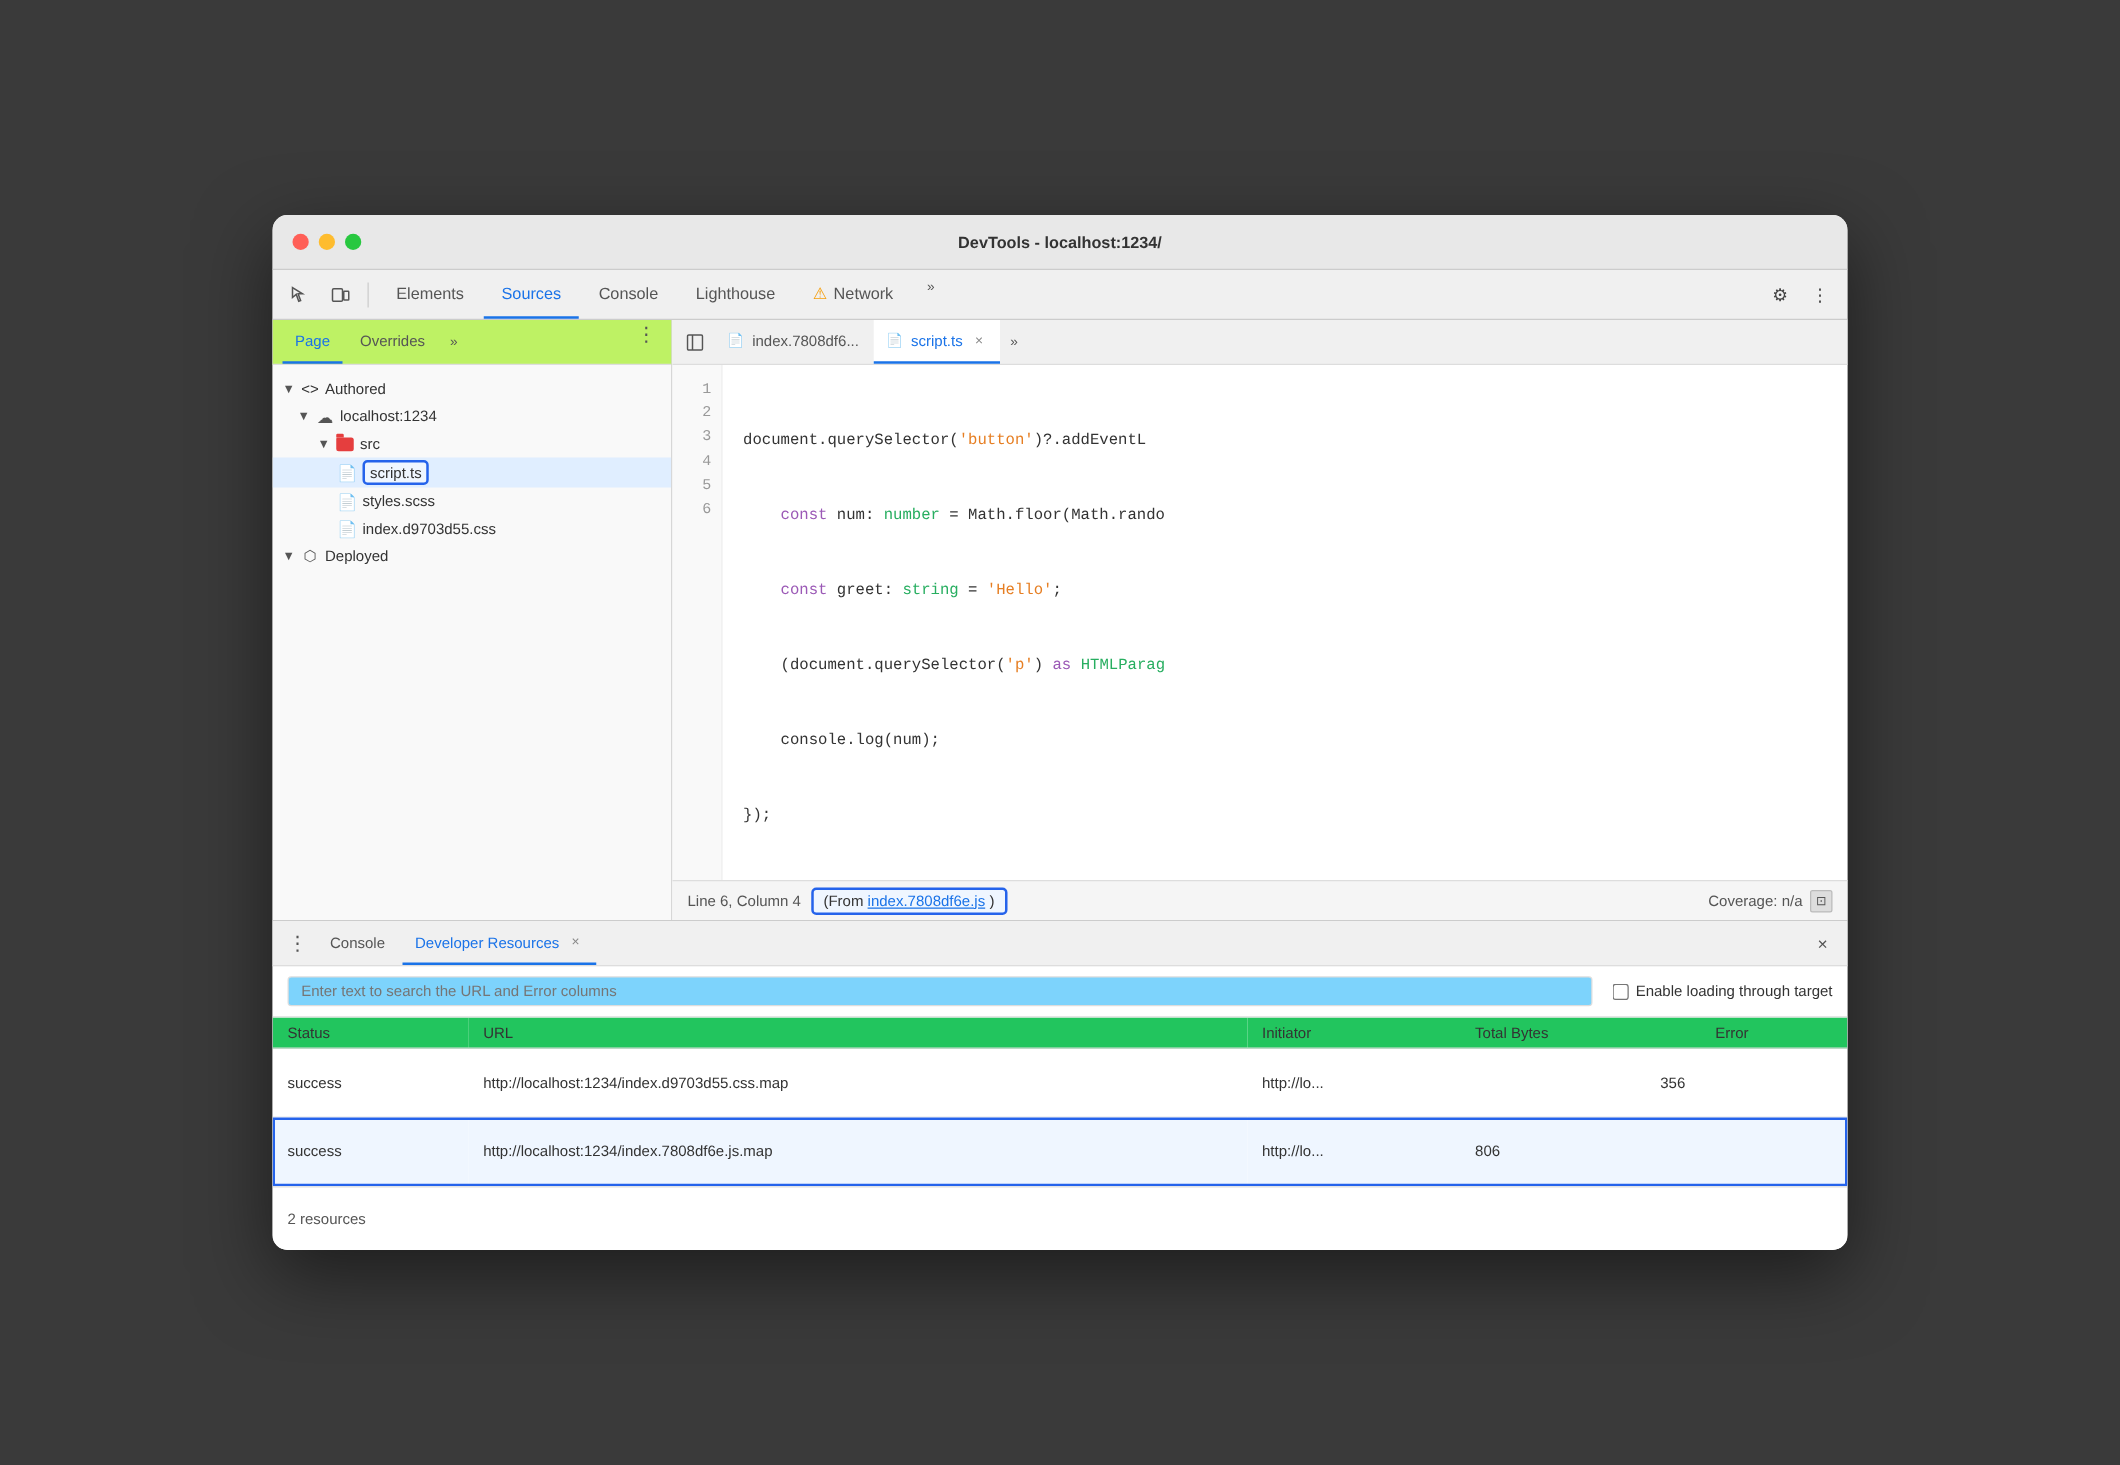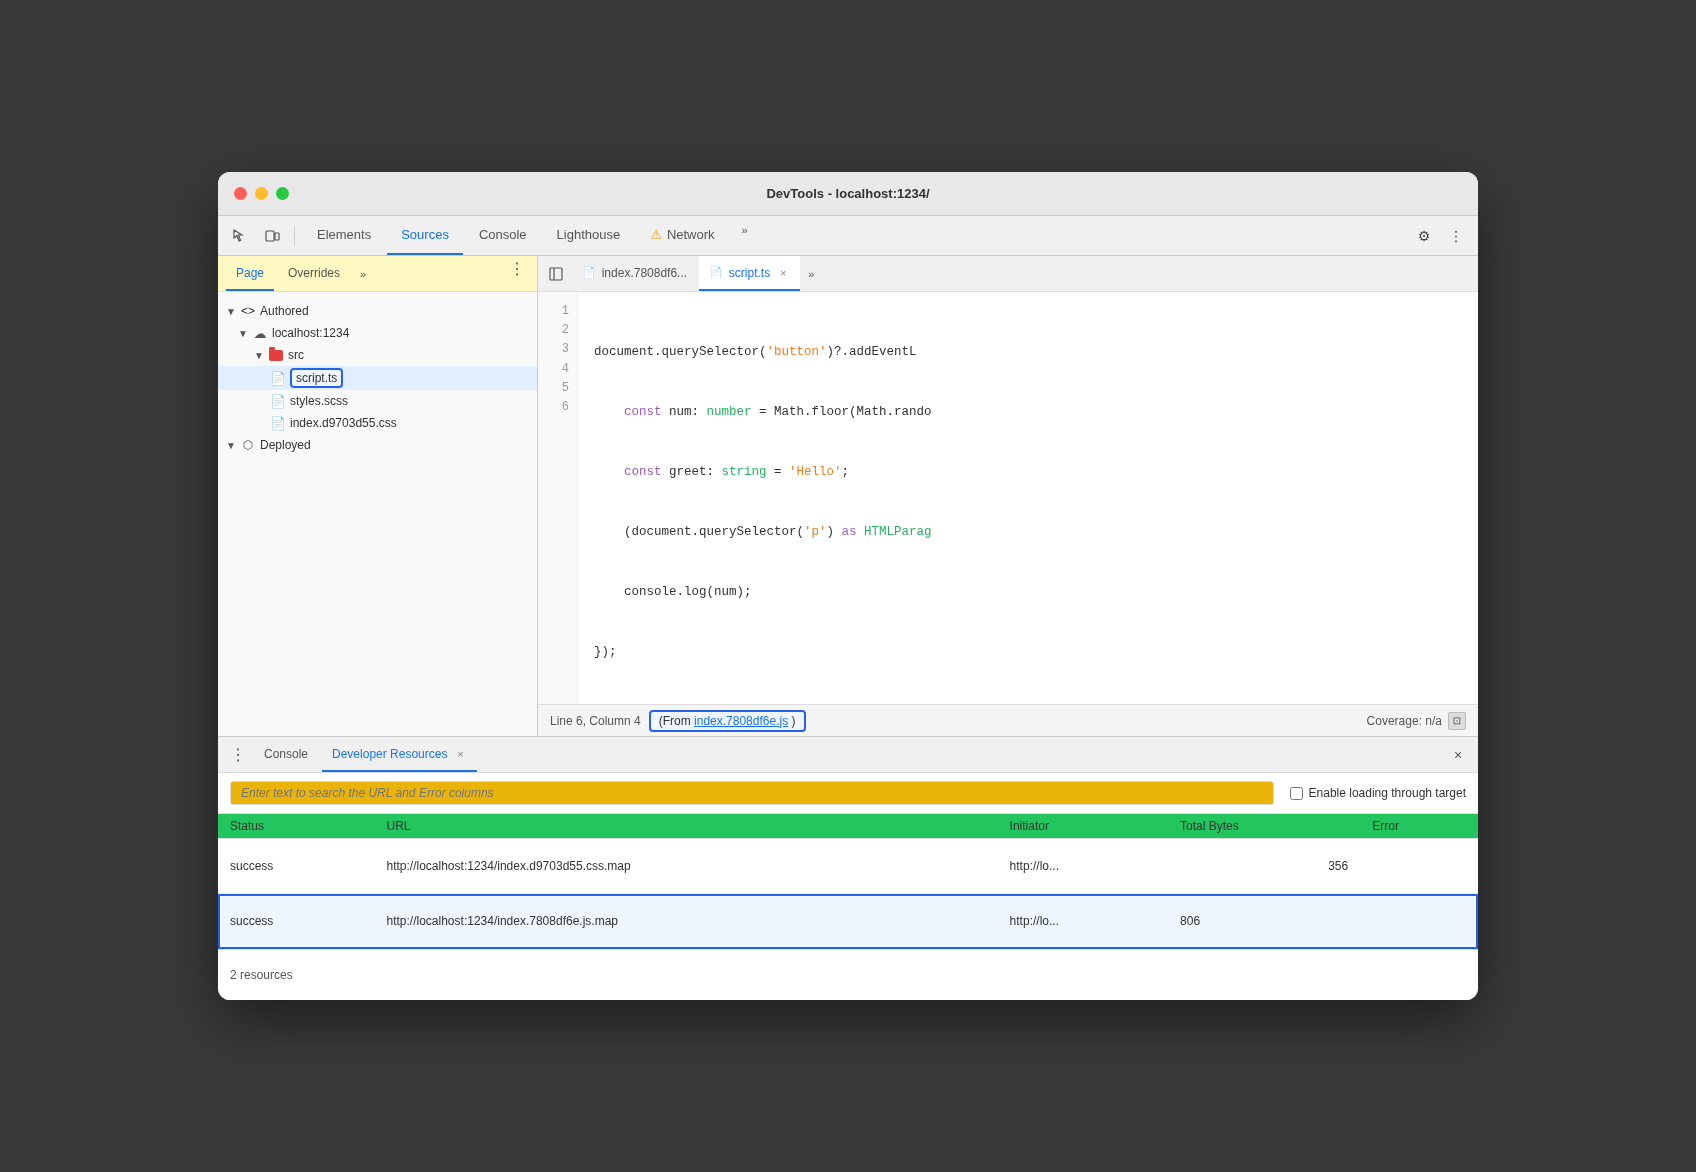--- a/index.html
+++ b/index.html
@@ -124,21 +124,21 @@
       background: #f9f9f9;
       display: flex;
       flex-direction: column;
     }
     .sidebar-tabs {
       display: flex;
       padding: 0 8px;
       height: 36px;
       border-bottom: 1px solid #ddd;
       gap: 4px;
-      background: #fef9c3;
+      background: #bef264;
     }
     .sidebar-tab {
       padding: 0 10px;
       height: 100%;
       border: none;
       background: transparent;
       cursor: pointer;
       font-size: 12px;
       color: #555;
       border-bottom: 2px solid transparent;
@@ -417,22 +417,21 @@
       border-bottom: 1px solid #ddd;
     }
     .search-input {
       width: 100%;
       border: 1px solid #ddd;
       border-radius: 3px;
       padding: 4px 10px;
       font-size: 12px;
       color: #555;
       outline: none;
-      background: #eab308;
-      font-style: italic;
+      background: #7dd3fc;
     }
     .search-row {
       display: flex;
       align-items: center;
       gap: 16px;
     }
     .enable-checkbox-row {
       display: flex;
       align-items: flex-end;
       gap: 6px;

